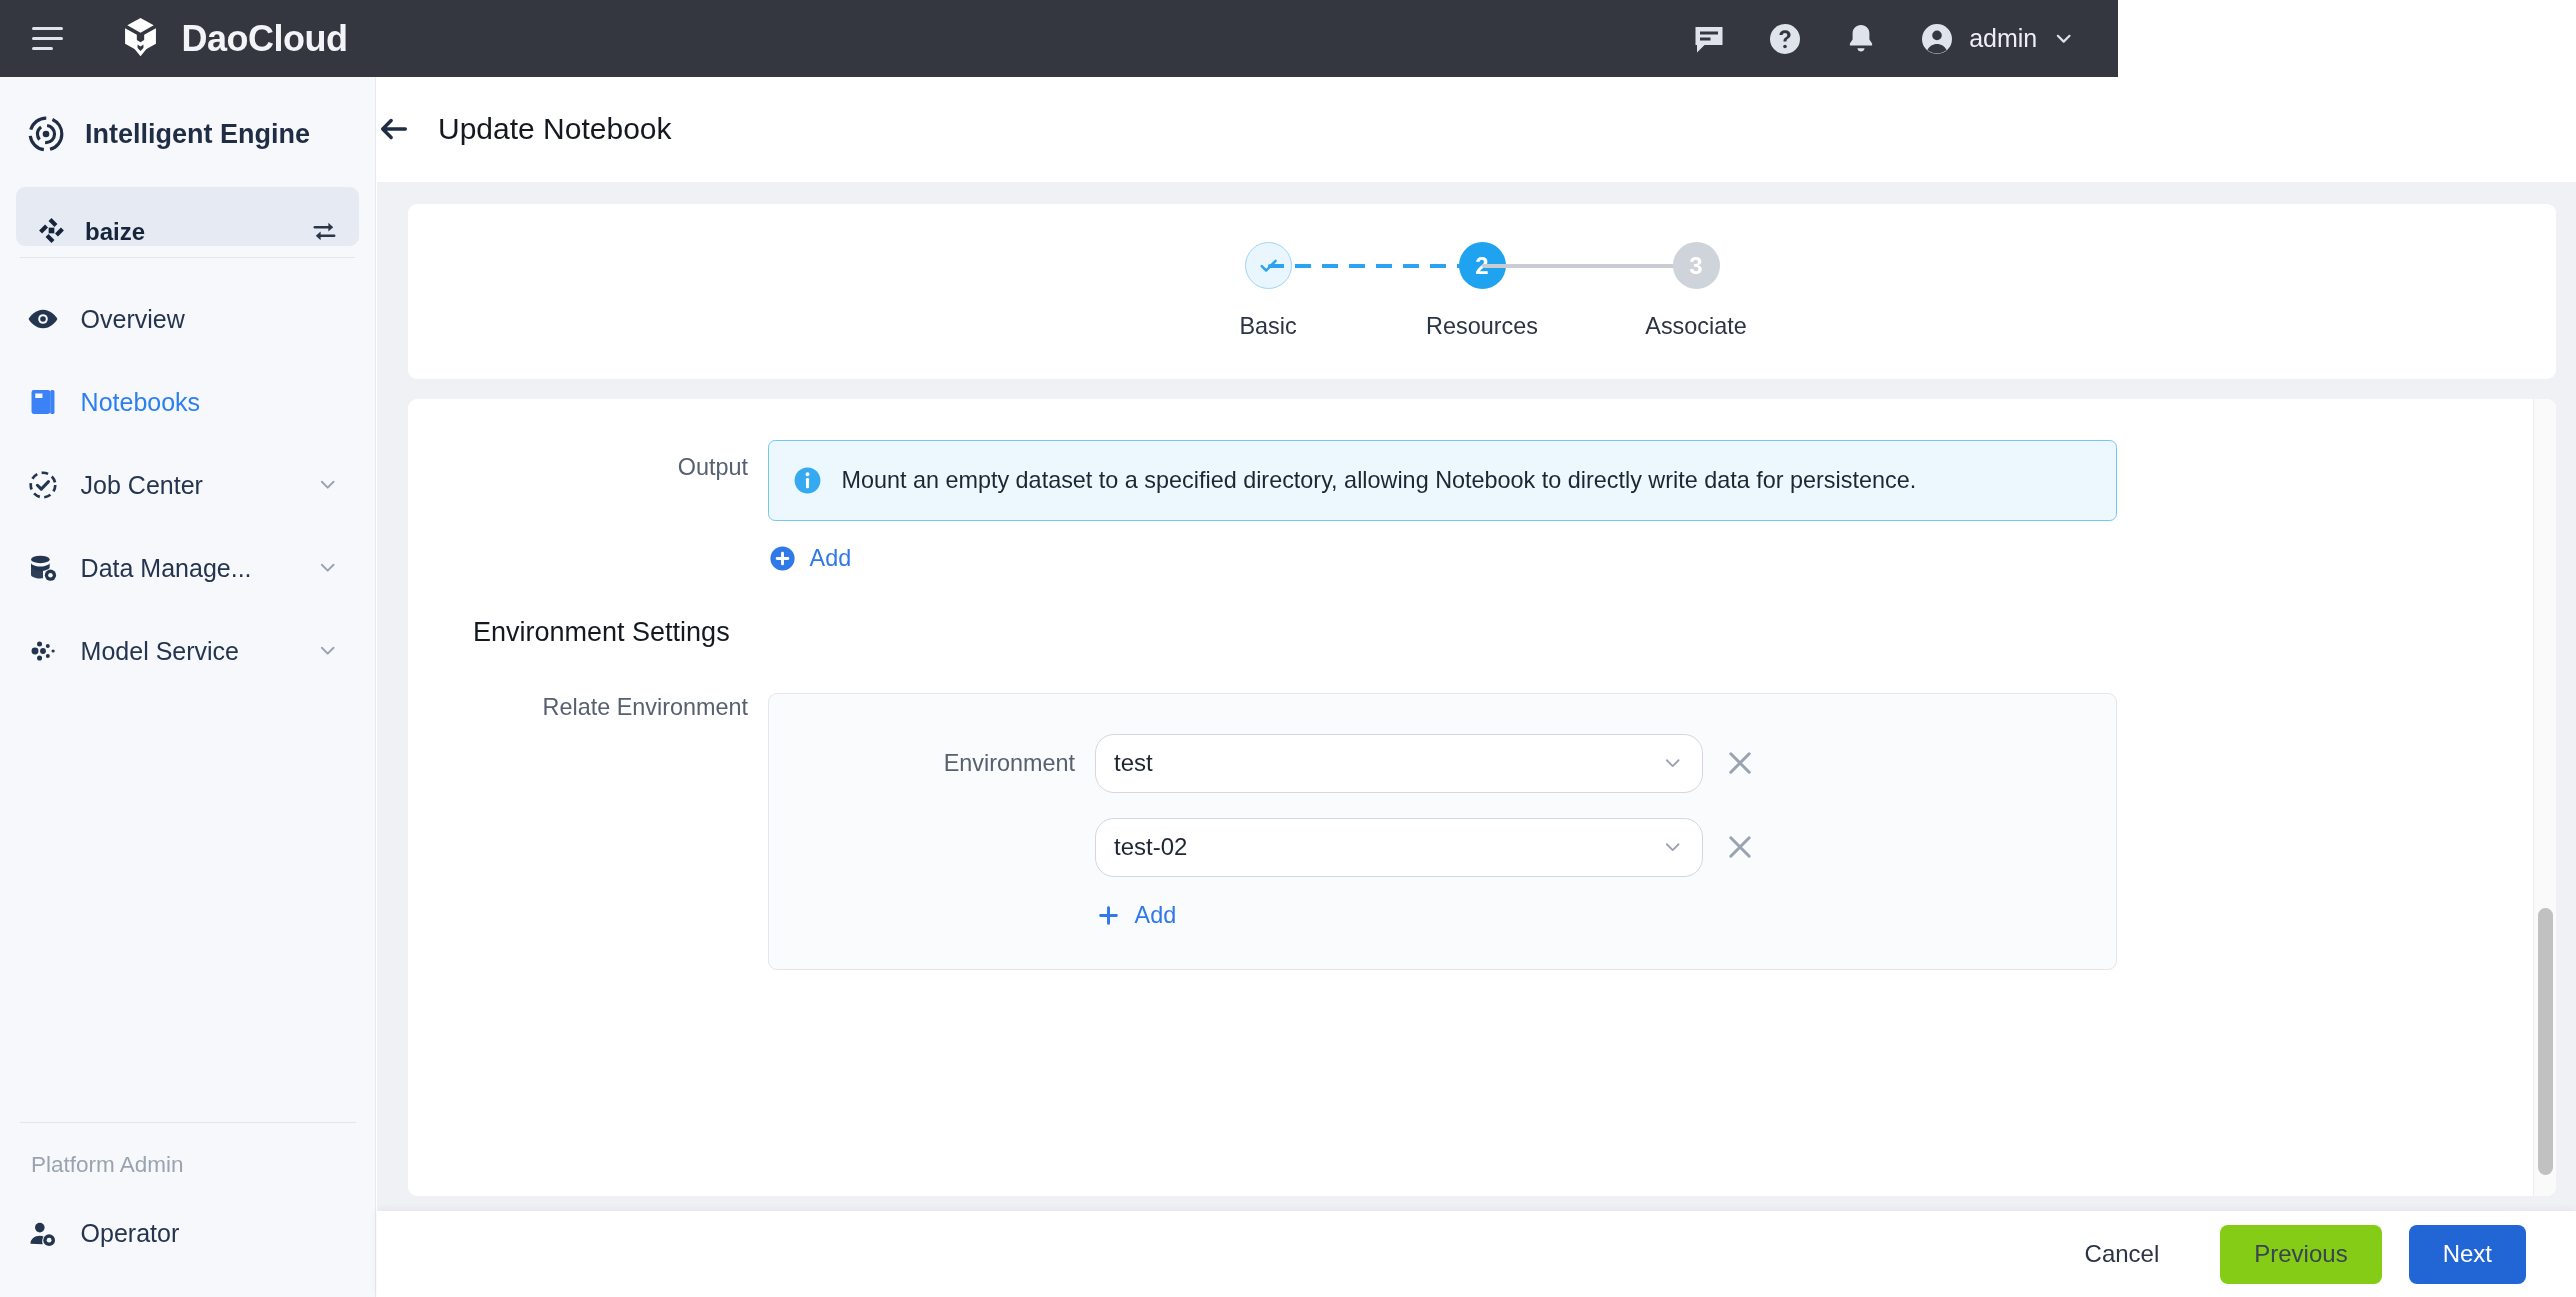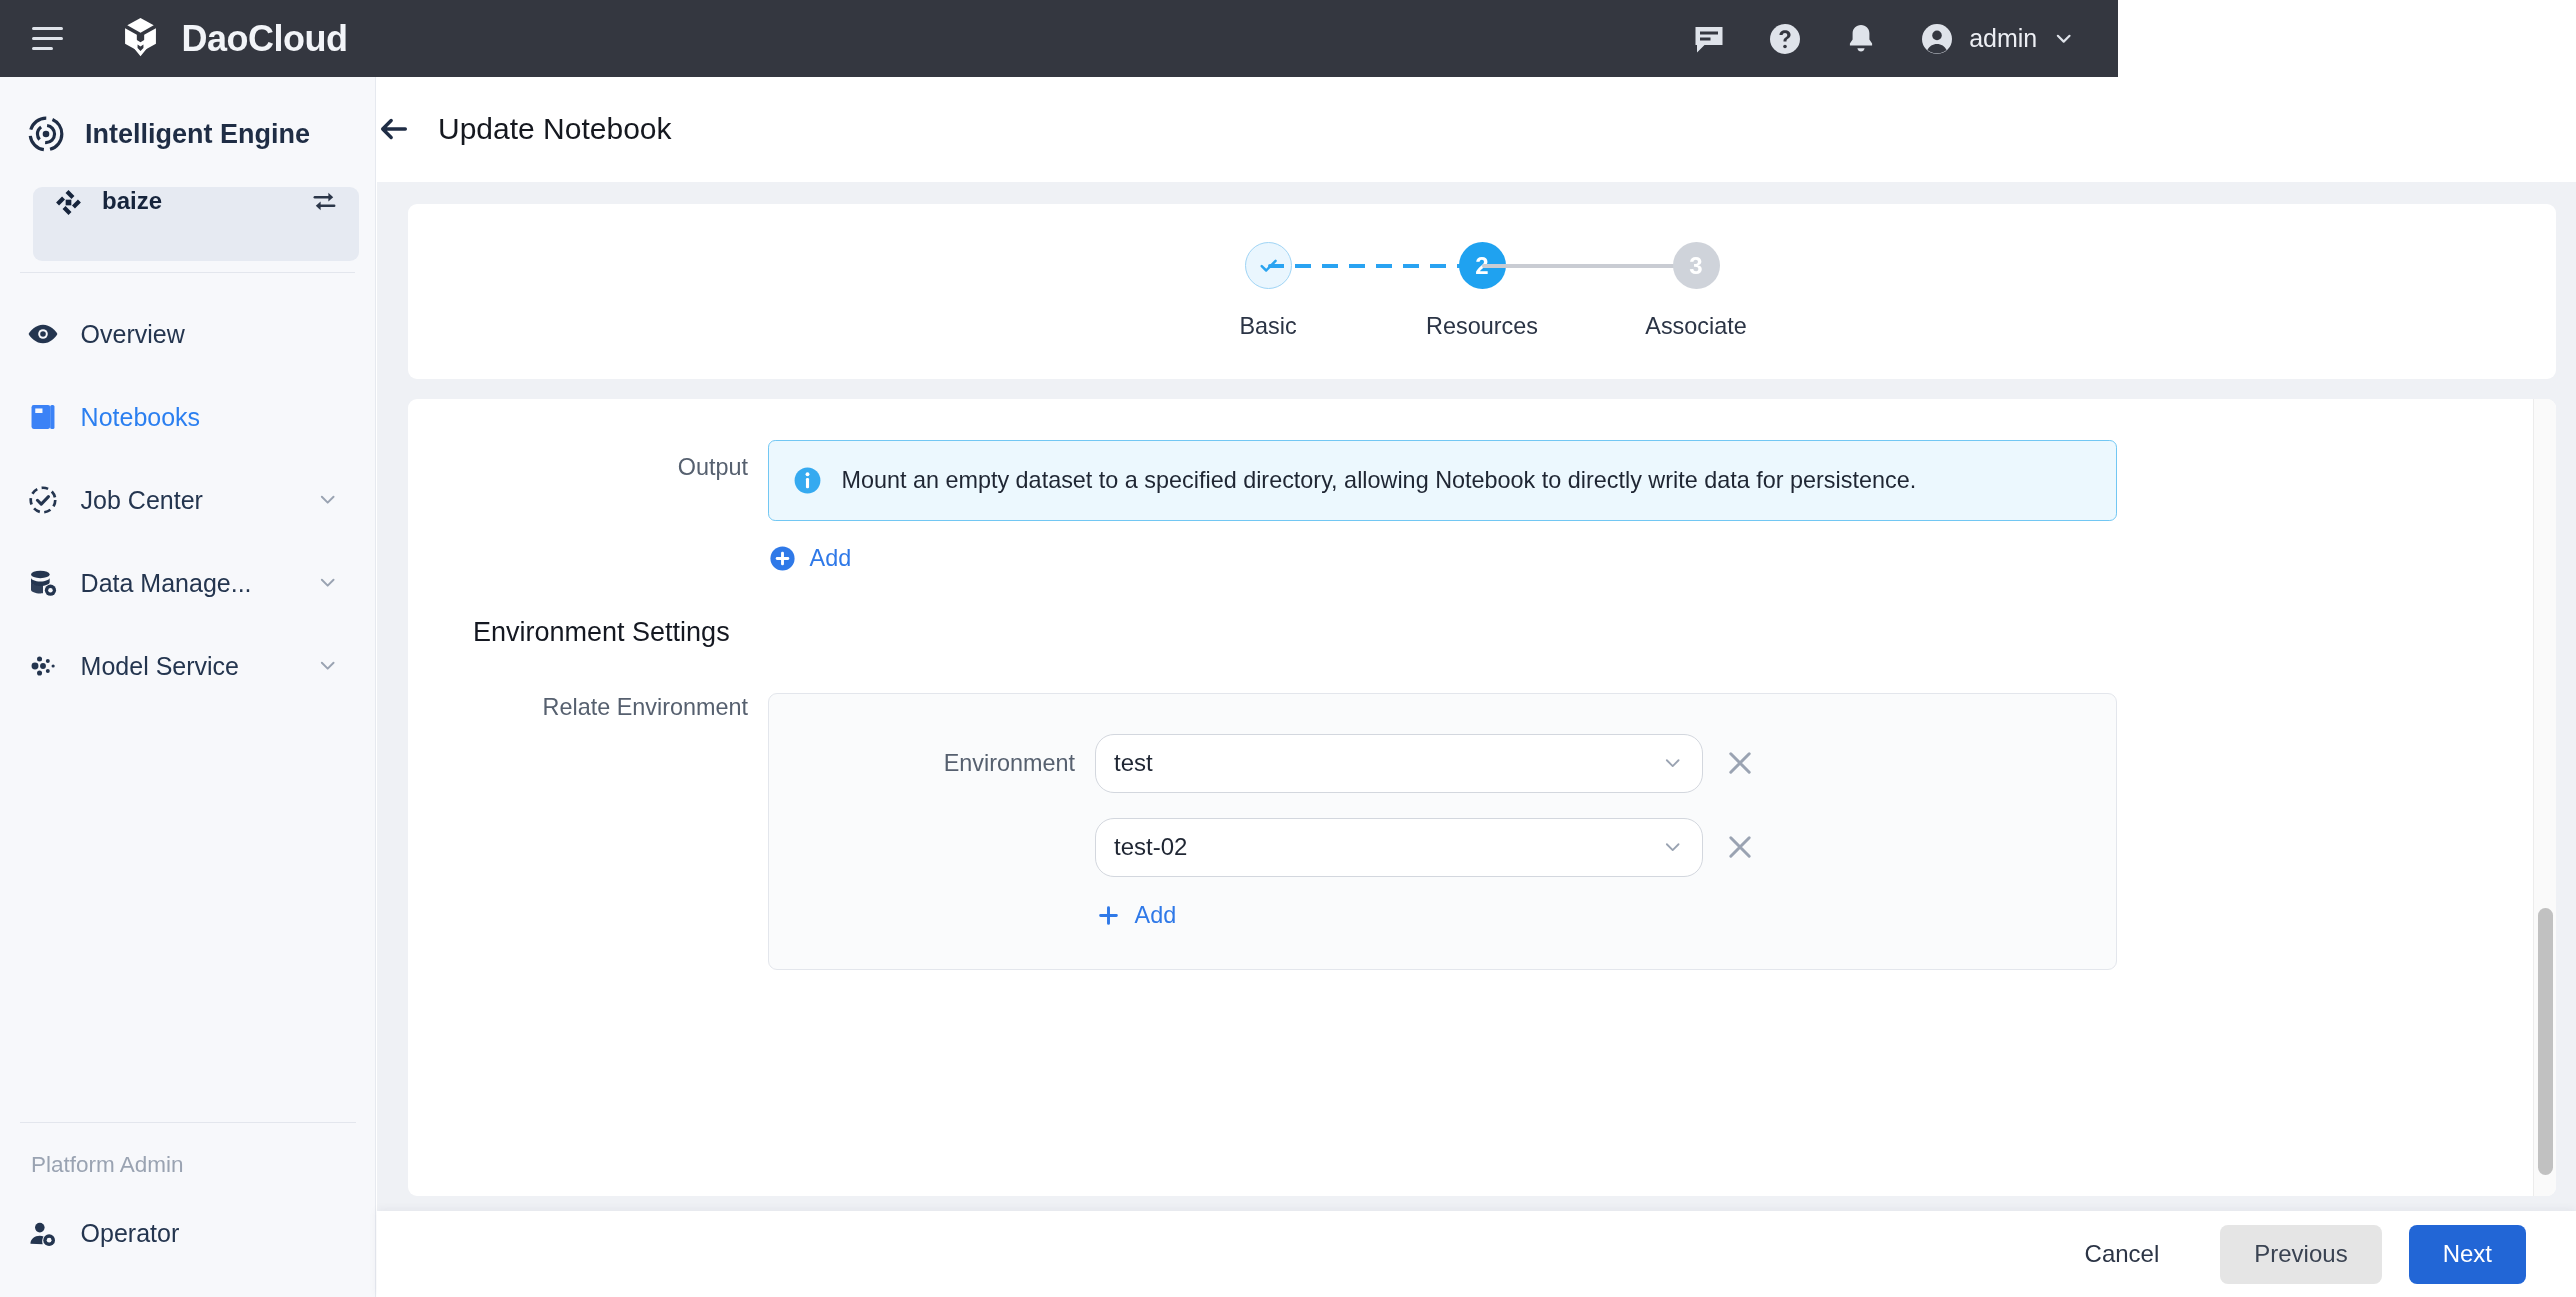--- a/index.html
+++ b/index.html
@@ -48,22 +48,22 @@
   .sidebar {
     position: absolute; top: 77px; left: 0;
     width: 376px; height: 1220px;
     background: #f7f8fb;
     border-right: 0.9px solid #e6e9ef;
   }
   .side-title { display: flex; align-items: center; gap: 20px; padding: 38px 0 0 27px; }
   .side-title .t { font-size: 27px; font-weight: 700; color: #1f2d45; }
 
   .side-ws {
-    margin: 34px 16px 0 33px; height: 74px; border-radius: 9px;
-    background: #e6eaf2; display:flex; align-items:flex-start; padding: 0 20px;
+    margin: 34px 16px 0 16px; height: 59px; border-radius: 9px;
+    background: #e6eaf2; display:flex; align-items:flex-end; padding: 0 20px;
     cursor: pointer;
   }
   .side-ws .ws-label { font-size: 24px; font-weight: 700; color: #16243c; margin-left: 18px; }
   .side-ws .ws-sync { margin-left: auto; width: 29px; height: 29px; cursor:pointer; }
 
   .side-sep { margin: 10.8px 20px 0 20px; height: 0.9px; background: #e3e6ed; }
 
   .nav { margin-top: 20px; }
   .nav-item {
     height: 83px; display: flex; align-items: center;
@@ -200,21 +200,21 @@
     display: flex; align-items: center; justify-content: flex-end;
     gap: 27px; padding-right: 50px;
     box-shadow: 0 -1.8px 9px rgba(30,40,60,0.06);
   }
   .btn {
     height: 59px; border-radius: 8px; border: none;
     font-size: 24px; cursor: pointer; padding: 0 34px;
     font-family: "Liberation Sans", sans-serif;
   }
   .btn-text { background: transparent; color: #2b3445; }
-  .btn-grey { background: #e5e5e5; color: #3a4352; }
+  .btn-grey { background: #84cc16; color: #3a4352; }
   .btn-primary { background: #2266d6; color: #ffffff; }
 </style>
 </head>
 <body>
 
 <div class="topbar">
   <div class="hamburger">
     <span></span>
       <span></span>
       <span></span>

